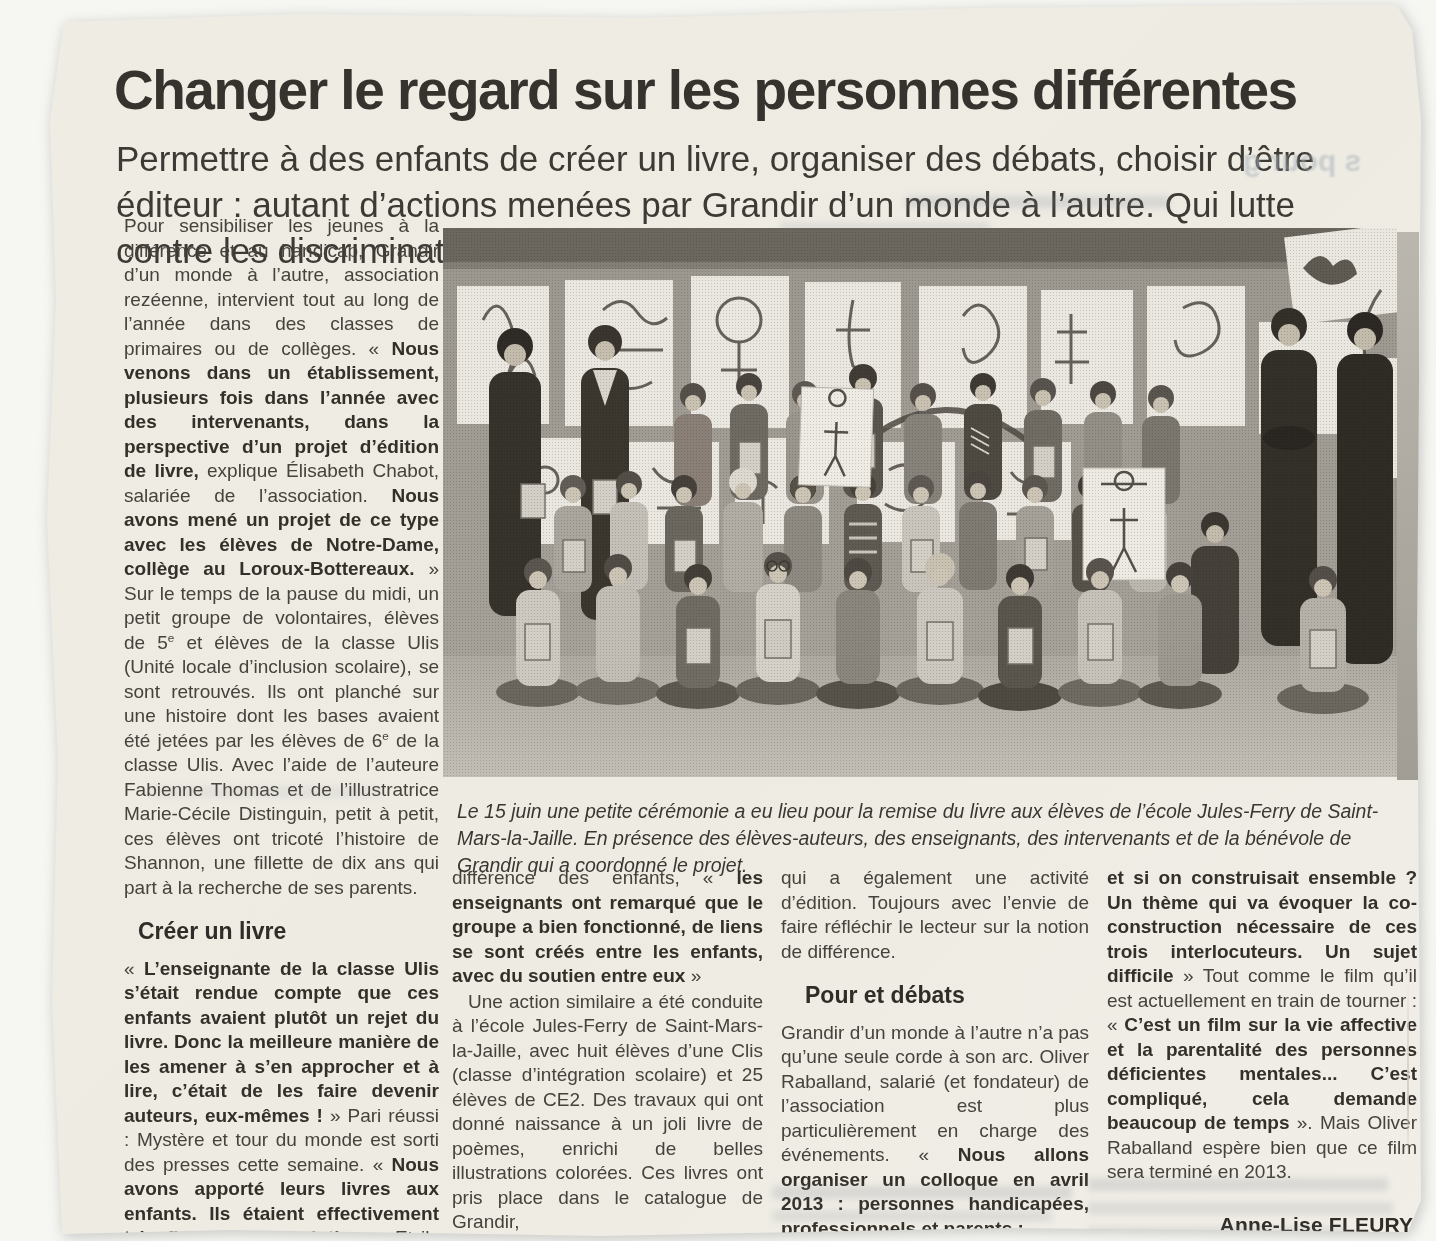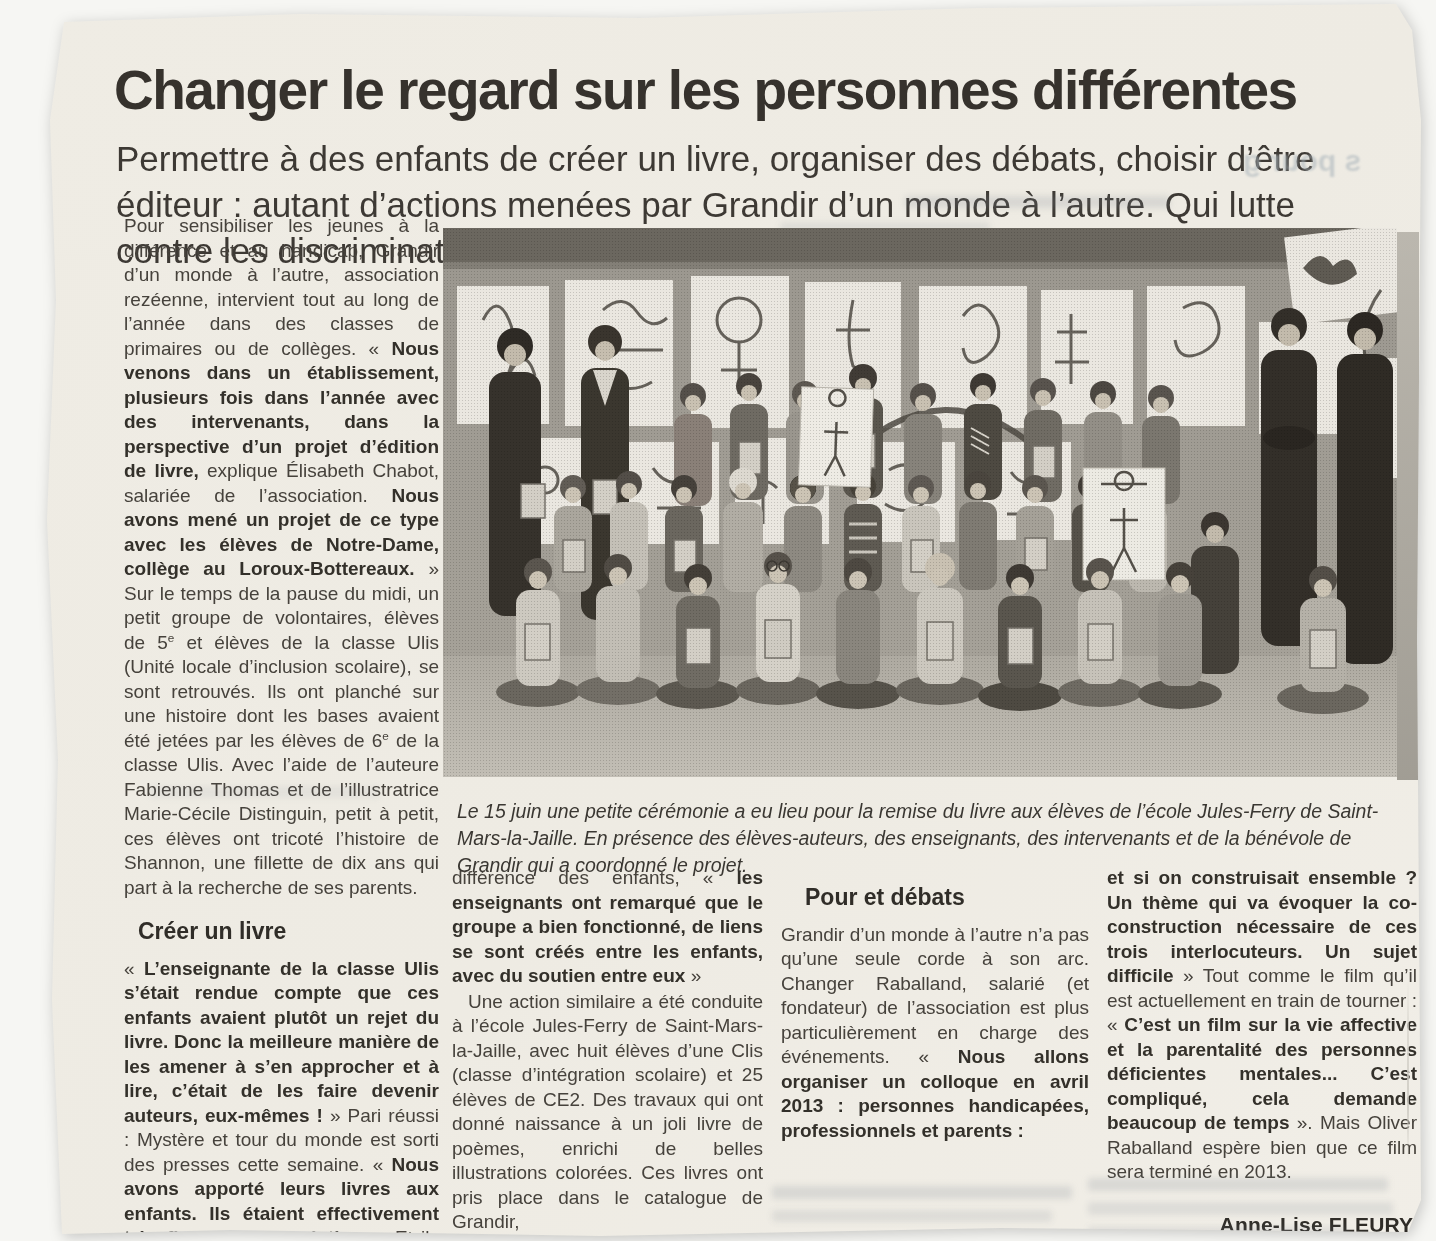--- a/index.html
+++ b/index.html
@@ -362,22 +362,23 @@
     <div class="photo-strip"></div>
 
     <p class="caption">Le 15 juin une petite cérémonie a eu lieu pour la remise du livre aux élèves de l’école Jules-Ferry de Saint-Mars-la-Jaille. En présence des élèves-auteurs, des enseignants, des intervenants et de la bénévole de Grandir qui a coordonné le projet.</p>
 
     <div class="col col2">
       <p><span>différence des enfants, « </span><span class="b">les enseignants ont remarqué que le groupe a bien fonctionné, de liens se sont créés entre les enfants, avec du soutien entre eux</span><span> »</span></p>
       <p class="indent"><span>Une action similaire a été conduite à l’école Jules-Ferry de Saint-Mars-la-Jaille, avec huit élèves d’une Clis (classe d’intégration scolaire) et 25 élèves de CE2. Des travaux qui ont donné naissance à un joli livre de poèmes, enrichi de belles illustrations colorées. Ces livres ont pris place dans le catalogue de Grandir,</span></p>
     </div>
 
     <div class="col col3">
+      <p><span>qui a également une activité d’édition. Toujours avec l’envie de faire réfléchir le lecteur sur la notion de différence.</span></p>
       <h2 style="padding-left:36px;">Pour et débats</h2>
-      <p><span>Grandir d’un monde à l’autre n’a pas qu’une seule corde à son arc. Changer Raballand, salarié (et fondateur) de l’association est plus particulièrement en charge des événements. « </span><span class="b">Nous allons organiser un colloque en avril 2013 : personnes handicapées, professionnels et parents :</span></p>
+      <p><span>Grandir d’un monde à l’autre n’a pas qu’une seule corde à son arc. Oliver Raballand, salarié (et fondateur) de l’association est plus particulièrement en charge des événements. « </span><span class="b">Nous allons organiser un colloque en avril 2013 : personnes handicapées, professionnels et parents :</span></p>
     </div>
 
     <div class="col col4">
       <p><span class="b">et si on construisait ensemble ? Un thème qui va évoquer la co-construction nécessaire de ces trois interlocuteurs. Un sujet difficile</span><span> » Tout comme le film qu’il est actuellement en train de tourner : « </span><span class="b">C’est un film sur la vie affective et la parentalité des personnes déficientes mentales... C’est compliqué, cela demande beaucoup de temps</span><span> ». Mais Oliver Raballand espère bien que ce film sera terminé en 2013.</span></p>
       <p class="byline">Anne-Lise FLEURY.</p>
     </div>
 
     <div class="smudge" style="left:772px;top:1186px;width:300px;height:13px;"></div>
     <div class="smudge" style="left:772px;top:1210px;width:280px;height:12px;opacity:.8;"></div>
     <div class="smudge" style="left:1088px;top:1178px;width:300px;height:13px;"></div>

